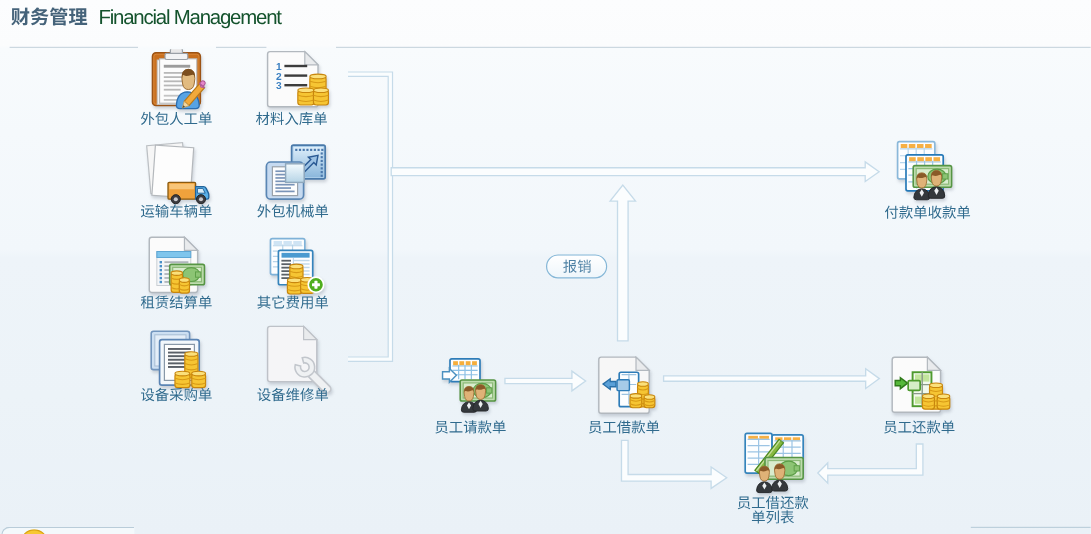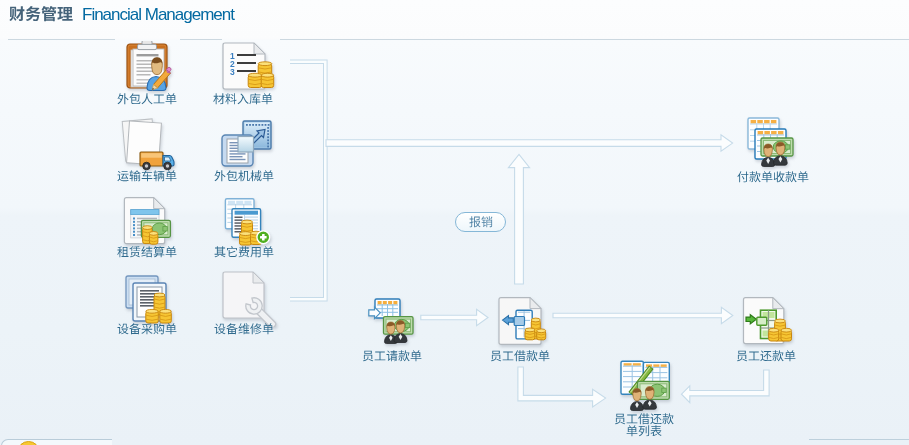--- a/index.html
+++ b/index.html
@@ -1,16 +1,16 @@
 <!DOCTYPE html>
 <html><head><meta charset="utf-8"><style>html,body{margin:0;padding:0;}body{width:909px;height:445px;position:relative;overflow:hidden;font-family:"Liberation Sans",sans-serif;background:linear-gradient(180deg,#fcfdfe 0px,#fbfcfd 38px,#f8fbfd 40px,#f5f9fc 110px,#f2f7fb 208px,#eef4f9 215px,#ecf3f8 330px,#eaf1f7 445px);}.ln{position:absolute;background:#ccd8e0;height:1px;}</style></head><body>
 <svg style="position:absolute;left:8.0px;top:5.5px" width="66" height="20" viewBox="0 0 65.6 20.5">
     <path transform="translate(0,14.10)" d="M1.1 -13.3V-2.9H2.7V-11.7H5.7V-3.0H7.3V-13.3ZM3.4 -11.0V-6.1C3.4 -4.0 3.1 -1.3 0.4 0.2C0.8 0.5 1.3 1.1 1.5 1.4C3.0 0.6 3.8 -0.6 4.3 -1.8C5.1 -0.9 6.0 0.3 6.4 1.1L7.7 -0.0C7.2 -0.8 6.3 -2.0 5.5 -2.9L4.4 -2.0C4.9 -3.4 5.0 -4.8 5.0 -6.1V-11.0ZM12.1 -13.9V-10.7H7.8V-8.8H11.5C10.5 -6.3 8.8 -3.8 7.1 -2.4C7.6 -2.0 8.2 -1.3 8.6 -0.8C9.9 -2.0 11.1 -3.9 12.1 -5.8V-0.9C12.1 -0.6 12.0 -0.5 11.8 -0.5C11.5 -0.5 10.7 -0.5 9.9 -0.5C10.2 0.0 10.5 0.9 10.6 1.4C11.8 1.4 12.7 1.3 13.3 1.0C14.0 0.7 14.2 0.2 14.2 -0.9V-8.8H15.8V-10.7H14.2V-13.9Z M23.3 -6.2C23.2 -5.7 23.1 -5.2 23.0 -4.8H18.3V-3.1H22.3C21.3 -1.6 19.6 -0.7 17.2 -0.2C17.6 0.2 18.2 1.0 18.4 1.4C21.4 0.6 23.3 -0.7 24.4 -3.1H28.8C28.6 -1.6 28.3 -0.8 27.9 -0.5C27.7 -0.3 27.5 -0.3 27.1 -0.3C26.6 -0.3 25.5 -0.3 24.4 -0.4C24.7 0.0 25.0 0.7 25.0 1.2C26.1 1.3 27.1 1.3 27.7 1.3C28.5 1.2 29.0 1.1 29.5 0.7C30.1 0.1 30.5 -1.2 30.9 -4.0C30.9 -4.3 31.0 -4.8 31.0 -4.8H25.0C25.1 -5.2 25.2 -5.6 25.3 -6.0ZM27.9 -10.7C27.0 -10.0 25.9 -9.4 24.6 -9.0C23.5 -9.4 22.6 -9.9 21.9 -10.6L22.0 -10.7ZM22.3 -14.0C21.5 -12.5 19.9 -11.1 17.6 -10.0C18.0 -9.7 18.5 -9.0 18.7 -8.5C19.4 -8.9 20.1 -9.2 20.6 -9.6C21.1 -9.1 21.7 -8.7 22.4 -8.3C20.7 -7.8 18.9 -7.6 17.1 -7.4C17.4 -7.0 17.7 -6.2 17.9 -5.7C20.2 -6.0 22.5 -6.4 24.6 -7.2C26.5 -6.5 28.7 -6.1 31.2 -5.9C31.5 -6.4 31.9 -7.2 32.3 -7.6C30.4 -7.7 28.7 -7.9 27.1 -8.2C28.8 -9.1 30.2 -10.2 31.2 -11.7L30.0 -12.4L29.7 -12.4H23.5C23.8 -12.7 24.1 -13.1 24.3 -13.5Z M36.0 -7.2V1.5H38.0V1.0H45.0V1.5H46.9V-2.8H38.0V-3.5H46.0V-7.2ZM45.0 -0.4H38.0V-1.3H45.0ZM39.7 -10.3C39.9 -10.0 40.0 -9.7 40.1 -9.4H34.0V-6.5H35.9V-7.9H46.1V-6.5H48.1V-9.4H42.1C42.0 -9.8 41.7 -10.2 41.5 -10.6ZM38.0 -5.8H44.1V-4.9H38.0ZM35.4 -14.1C35.0 -12.7 34.2 -11.3 33.3 -10.4C33.7 -10.2 34.6 -9.8 35.0 -9.5C35.4 -10.0 35.9 -10.7 36.3 -11.4H36.9C37.3 -10.8 37.7 -10.1 37.9 -9.6L39.6 -10.2C39.4 -10.5 39.2 -11.0 38.9 -11.4H40.9V-12.8H37.0C37.1 -13.1 37.2 -13.4 37.4 -13.7ZM42.5 -14.1C42.2 -12.9 41.6 -11.7 40.8 -11.0C41.3 -10.8 42.1 -10.3 42.5 -10.1C42.8 -10.5 43.1 -10.9 43.4 -11.4H44.0C44.5 -10.8 45.1 -10.1 45.2 -9.6L46.9 -10.3C46.7 -10.6 46.4 -11.0 46.1 -11.4H48.4V-12.8H44.1C44.2 -13.1 44.3 -13.4 44.4 -13.7Z M57.6 -8.6H59.3V-7.2H57.6ZM61.0 -8.6H62.6V-7.2H61.0ZM57.6 -11.6H59.3V-10.2H57.6ZM61.0 -11.6H62.6V-10.2H61.0ZM54.6 -0.8V1.0H65.2V-0.8H61.2V-2.4H64.6V-4.2H61.2V-5.6H64.5V-13.2H55.8V-5.6H59.1V-4.2H55.7V-2.4H59.1V-0.8ZM49.6 -2.0 50.0 -0.0C51.6 -0.5 53.6 -1.2 55.4 -1.8L55.1 -3.7L53.5 -3.2V-6.5H55.0V-8.3H53.5V-11.2H55.2V-13.0H49.8V-11.2H51.6V-8.3H49.9V-6.5H51.6V-2.6Z" fill="#45637a"></path>
   </svg>
-<div style="position:absolute;left:82px;top:5px;font-size:17px;color:#0369a1;letter-spacing:-1px;">Financial Management</div>
+<div style="position:absolute;left:82px;top:5px;font-size:17px;color:#14532d;letter-spacing:-1px;">Financial Management</div>
 <div class="ln" style="left:8px;top:39px;width:107px;"></div>
 <div class="ln" style="left:180px;top:39px;width:42px;"></div>
 <div class="ln" style="left:280px;top:39px;width:629px;"></div>
 <svg style="position:absolute;left:0;top:0" width="909" height="445" viewBox="0 0 909 445">
     <path d="M290 61.8 H325.3 V299.3 H290" fill="none" stroke="#c6dbe9" stroke-width="4.6"></path>
     <path d="M290 61.8 H325.3 V299.3 H290" fill="none" stroke="#fafdfe" stroke-width="2.6"></path>
     <path d="M326 139.8 H721 V134.9 L732.6 143.1 L721 151.3 V146.4 H326 Z" fill="#fbfdfe" stroke="#c6dbe9" stroke-width="1.1"></path>
     <path d="M514.6 284 V167.6 H508.4 L519 154.3 L529.6 167.6 H523.4 V284 Z" fill="#fbfdfe" stroke="#c6dbe9" stroke-width="1.1"></path>
     <path d="M420.8 315.3 H476.6 V309.3 L488 317.5 L476.6 325.7 V319.7 H420.8 Z" fill="#fbfdfe" stroke="#c6dbe9" stroke-width="1.1"></path>
     <path d="M553 313.3 H721.4 V307.3 L732.8 315.5 L721.4 323.7 V317.7 H553 Z" fill="#fbfdfe" stroke="#c6dbe9" stroke-width="1.1"></path>

